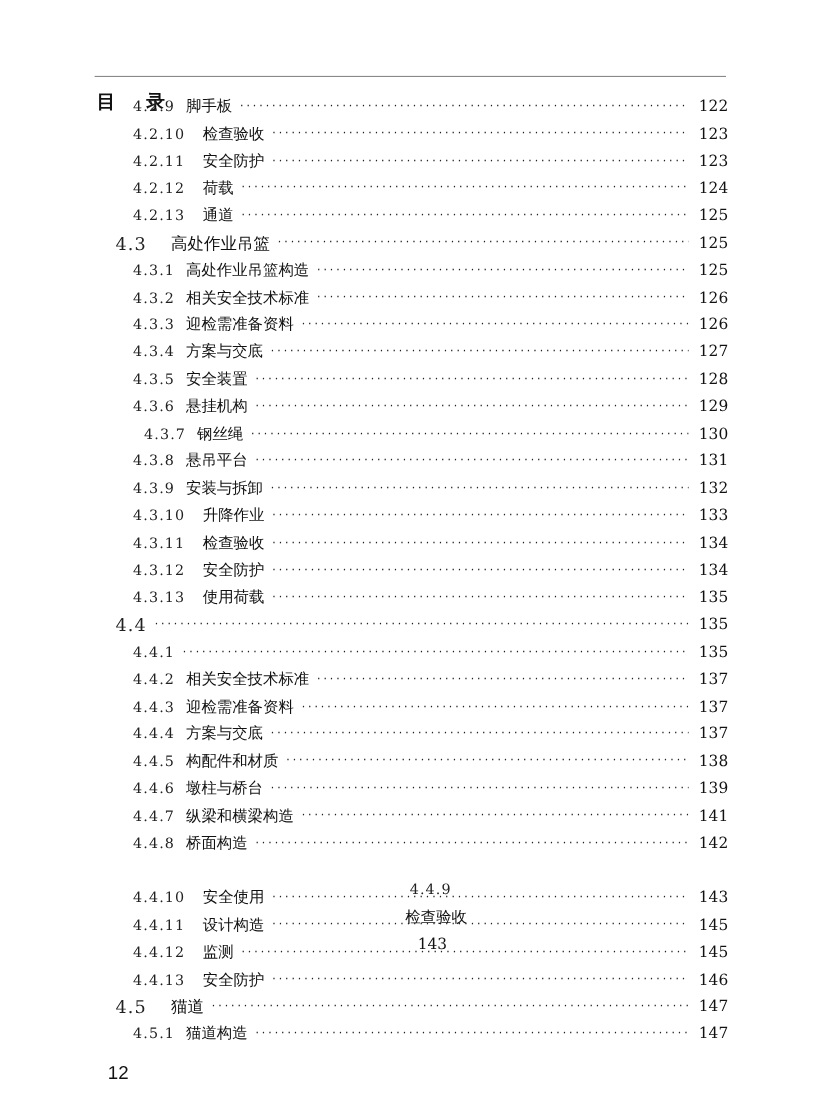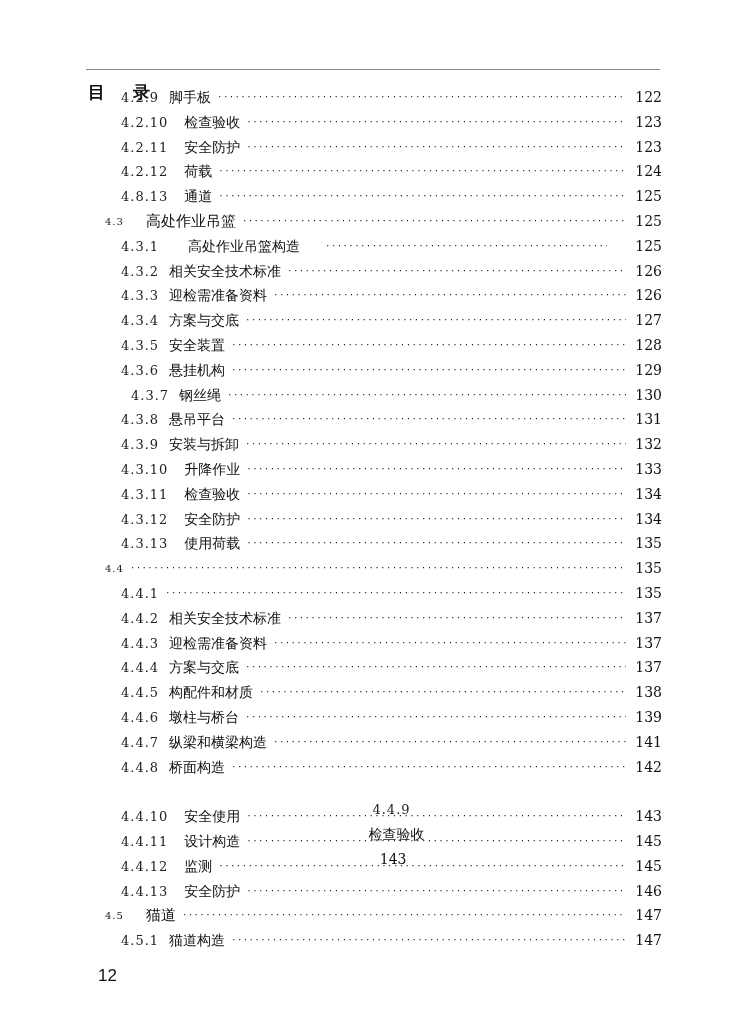--- a/index.html
+++ b/index.html
@@ -5,21 +5,21 @@
   html, body { margin: 0; padding: 0; background: #ffffff; }
   body { width: 750px; height: 1015px; position: relative; overflow: hidden; color: #111; }
   .page-header { position: absolute; left: 88px; top: 44px; font-family: Liberation Mono, monospace; font-size: 17px; font-weight: bold; letter-spacing: 0; margin-top: 37px; }
   .page-header .ch1 { display: inline-block; width: 45px; }
   .rule { position: absolute; left: 86px; top: 69px; width: 574px; height: 0; border-top: 1.5px solid #888; }
   .toc { position: absolute; left: 0; top: 85px; width: 750px; }
   .toc-row { position: absolute; height: 25px; line-height: 25px; font-family: "DejaVu Sans", sans-serif; font-size: 14px; display: flex; align-items: center; white-space: nowrap; }
   .toc-row.lvl2 { left: 121px; }
   .toc-row.lvl1 { left: 105px; font-size: 15px; }
   .num { font-family: "DejaVu Serif", serif; font-size: 13px; letter-spacing: 1px; color: #222; }
-  .lvl1 .num { font-size: 10px; }
+  .lvl1 .num { font-size: 16px; }
   .title { margin-left: 10px; }
   .title.wide { margin-left: 16px; }
   .lvl1 .title { margin-left: 22px; }
   .dots { flex: 1; overflow: hidden; margin: 0 6px; font-family: "DejaVu Sans Mono", monospace; font-size: 9px; letter-spacing: 0.4px; color: #222; }
   .dots::before { content: "··················································································································"; }
   .page { font-family: "DejaVu Serif", serif; font-size: 14px; width: 30px; text-align: right; }
   .footer { position: absolute; left: 98px; top: 966px; font-family: "Liberation Sans", sans-serif; font-size: 17px; }
 </style>
 </head>
 <body>
@@ -48,32 +48,32 @@
       <span class="dots"></span>
       <span class="page">123</span>
     </div>
     <div class="toc-row lvl2" style="top: 74.4px; right: 88px;">
       <span class="num">4.2.12</span>
       <span class="title wide">荷载</span>
       <span class="dots"></span>
       <span class="page">124</span>
     </div>
     <div class="toc-row lvl2" style="top: 99.2px; right: 88px;">
-      <span class="num">4.8.13</span>
+      <span class="num">4.2.13</span>
       <span class="title wide">通道</span>
       <span class="dots"></span>
       <span class="page">125</span>
     </div>
     <div class="toc-row lvl1" style="top: 124px; right: 88px;">
       <span class="num">4.3</span>
       <span class="title">高处作业吊篮</span>
       <span class="dots"></span>
       <span class="page">125</span>
     </div>
-    <div class="toc-row lvl2" style="top: 148.8px; right: 88px; gap: 19px;">
+    <div class="toc-row lvl2" style="top: 148.8px; right: 88px;">
       <span class="num">4.3.1</span>
       <span class="title">高处作业吊篮构造</span>
       <span class="dots"></span>
       <span class="page">125</span>
     </div>
     <div class="toc-row lvl2" style="top: 173.6px; right: 88px;">
       <span class="num">4.3.2</span>
       <span class="title">相关安全技术标准</span>
       <span class="dots"></span>
       <span class="page">126</span>

